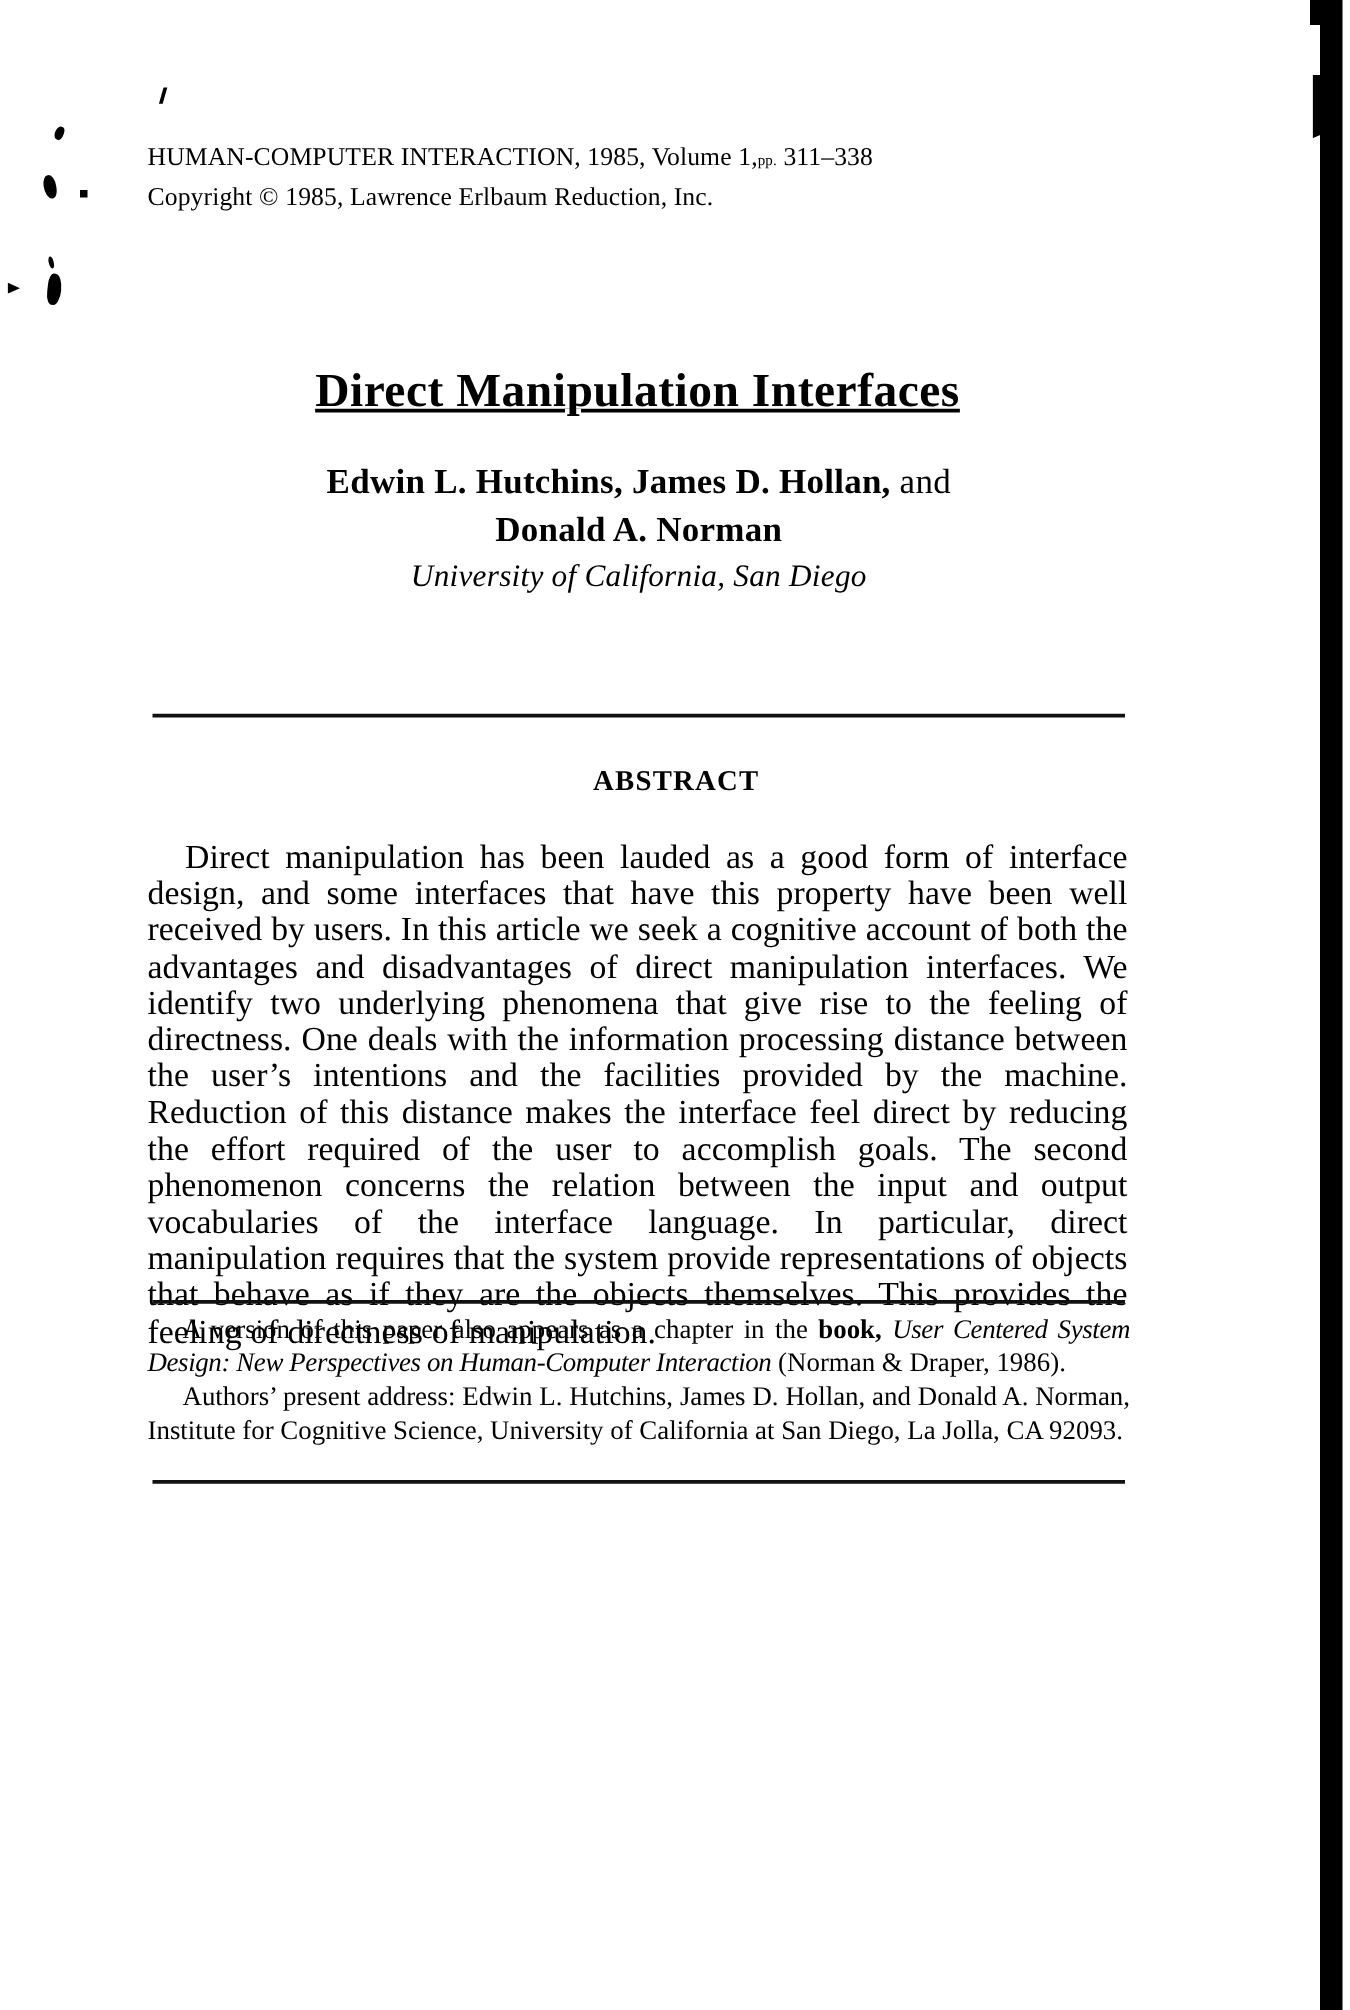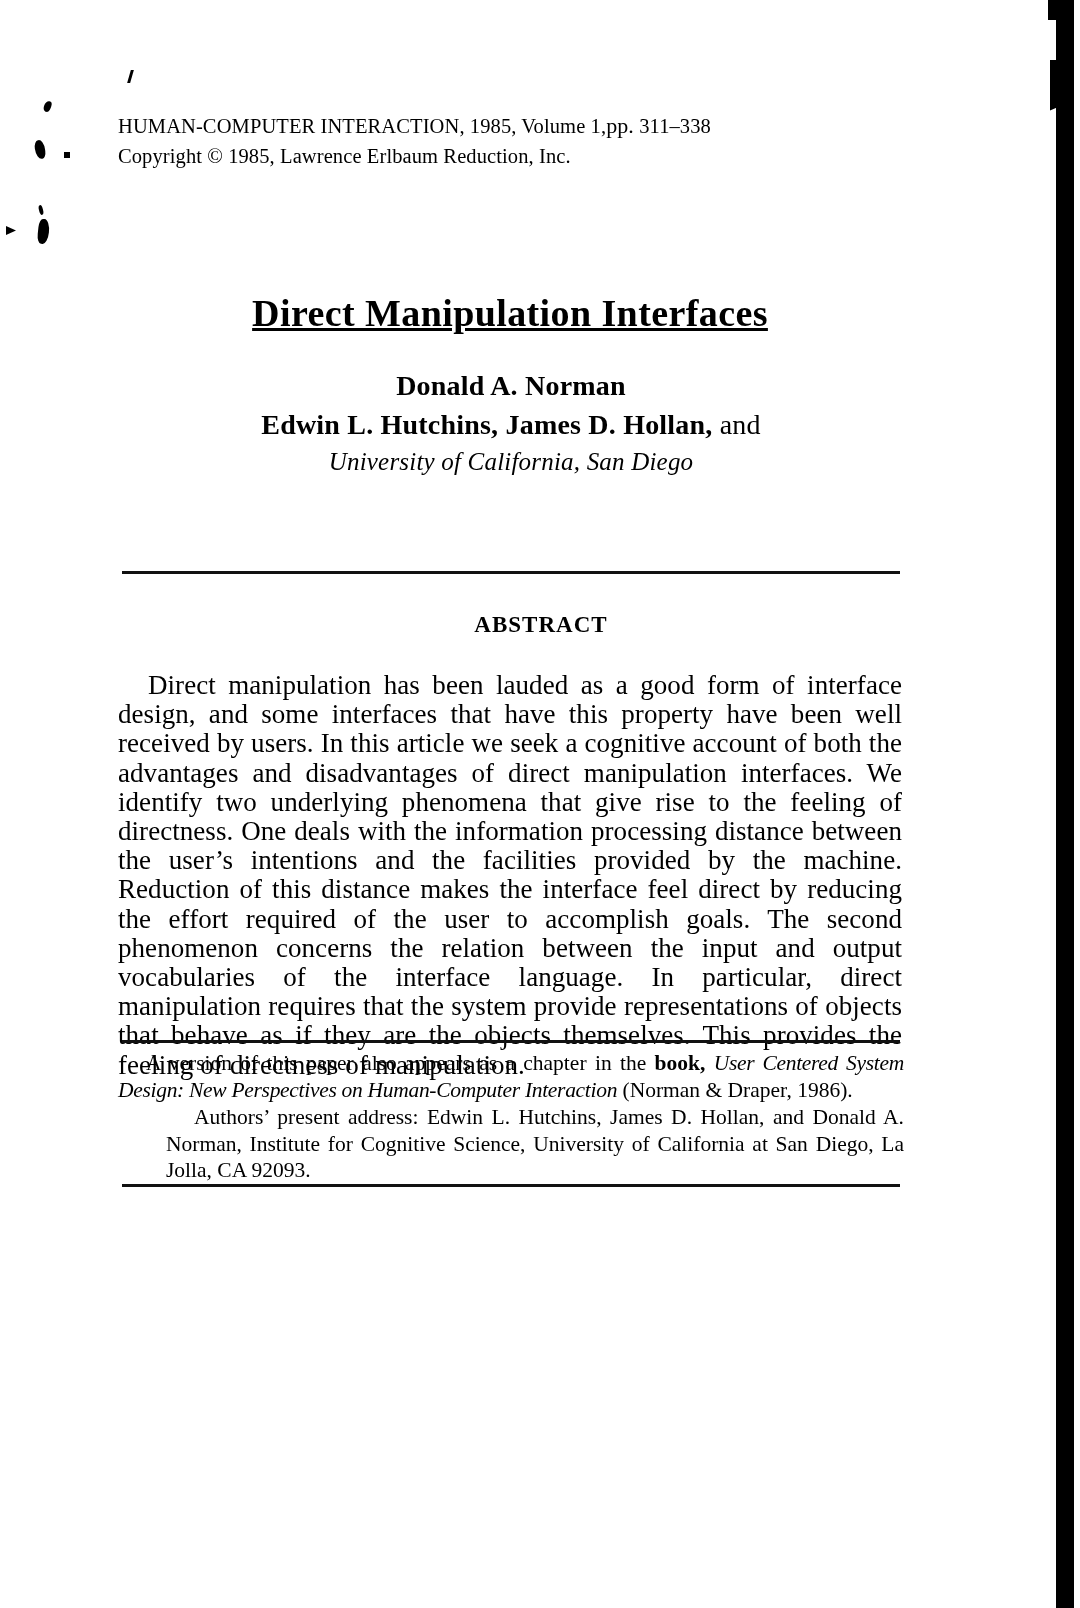--- a/index.html
+++ b/index.html
@@ -67,21 +67,21 @@
   .journal-header {
     position: absolute;
     left: 118px;
     top: 111px;
     width: 760px;
     font-size: 20.5px;
     line-height: 30px;
     letter-spacing: 0.1px;
   }
   .journal-header .line2 { letter-spacing: 0.1px; }
-  .smallcaps-pp { font-size: 22px; }
+  .smallcaps-pp { font-size: 12px; }
 
   
   .paper-title {
     position: absolute;
     left: 0;
     top: 266px;
     width: 1020px;
     text-align: center;
     font-size: 38px;
     font-weight: bold;
@@ -155,21 +155,21 @@
     top: 1050px;
     width: 786px;
     font-size: 21.5px;
     line-height: 26.5px;
     text-align: justify;
   }
   .footnote-par {
     text-indent: 28px;
     margin: 0;
   }
-  .footnote-par + .footnote-par { margin-top: 1px; margin-left: 48px; }
+  .footnote-par + .footnote-par { margin-top: 1px; }
   .fn-bold   { font-weight: bold; }
   .fn-title-compact { font-style: italic; letter-spacing: -0.3px; }
 </style>
 </head>
 <body>
 
 <div id="page">
 
   <div class="scan-edge-bar-top"></div>
   <div class="scan-edge-smudge"></div>
@@ -183,22 +183,22 @@
   <div class="speck s7"></div>
 
   <div class="journal-header">
     <div class="line1"><span>HUMAN-COMPUTER INTERACTION, 1985, Volume 1,</span><span class="smallcaps-pp">pp.</span> <span>311–338</span></div>
     <div class="line2">Copyright © 1985, Lawrence Erlbaum Reduction, Inc.</div>
   </div>
 
   <h1 class="paper-title">Direct Manipulation Interfaces</h1>
 
   <div class="authors-block">
+    <div class="authors-line"><span>Edwin L. Hutchins, James D. Hollan,</span> <span class="conj">and</span></div>
     <div class="authors-line">Donald A. Norman</div>
-    <div class="authors-line"><span>Edwin L. Hutchins, James D. Hollan,</span> <span class="conj">and</span></div>
     <div class="affiliation">University of California, San Diego</div>
   </div>
 
   <div class="rule rule-top"></div>
 
   <div class="abstract-heading">ABSTRACT</div>
   <div class="abstract-body">Direct manipulation has been lauded as a good form of interface design, and some interfaces that have this property have been well received by users. In this article we seek a cognitive account of both the advantages and disadvantages of direct manipulation interfaces. We identify two underlying phenomena that give rise to the feeling of directness. One deals with the information processing distance between the user’s intentions and the facilities provided by the machine. Reduction of this distance makes the interface feel direct by reducing the effort required of the user to accomplish goals. The second phenomenon concerns the relation between the input and output vocabularies of the interface language. In particular, direct manipulation requires that the system provide representations of objects that behave as if they are the objects themselves. This provides the feeling of directness of manipulation.</div>
 
   <div class="rule rule-mid"></div>
 

